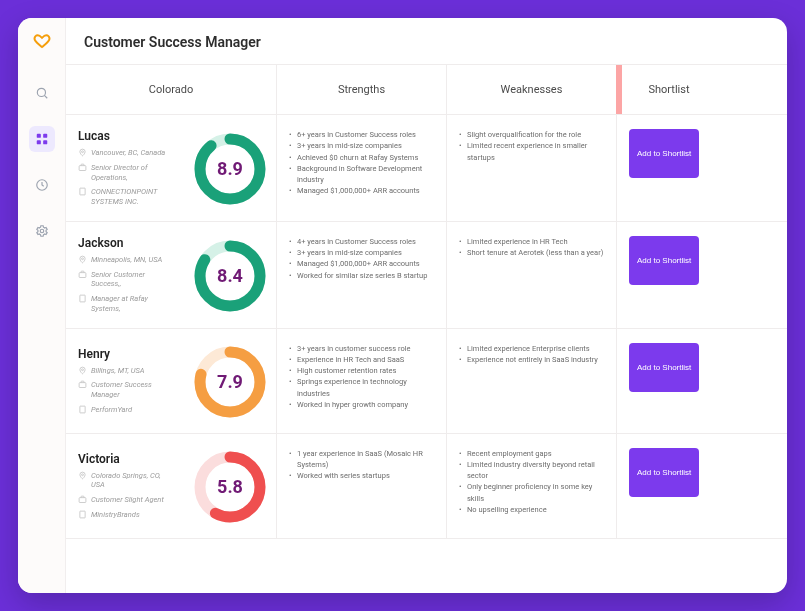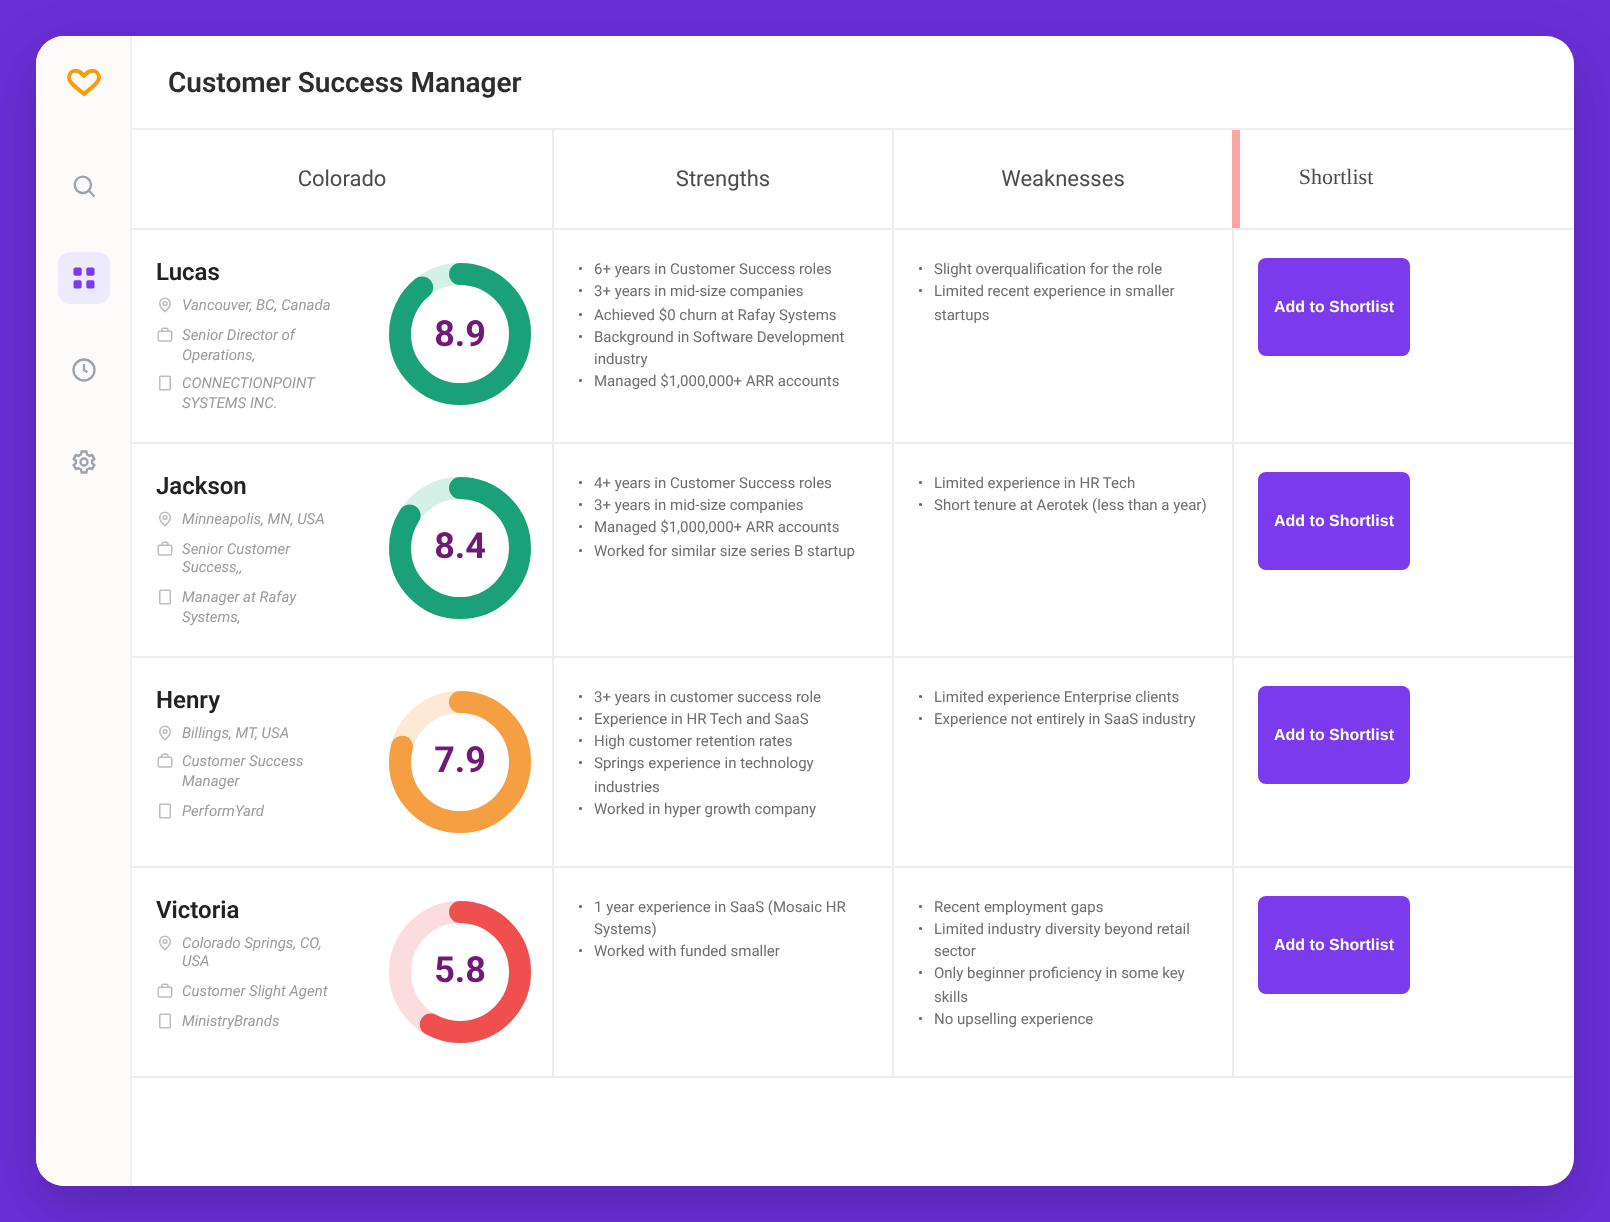--- a/index.html
+++ b/index.html
@@ -66,34 +66,35 @@
     .table-header > div {
       padding: 18px 10px;
       font-size: 11px;
       color: #4b4b4b;
       text-align: center;
       font-weight: 400;
     }
     .col-details { width: 210px; }
     .col-strengths { width: 170px; border-left: 1px solid #efecec; }
     .col-weaknesses { width: 170px; border-left: 1px solid #efecec; }
-    .col-shortlist { width: 100px; border-left: 4px solid #fca5a5; font-family: Liberation Serif, serif; }
+    .col-shortlist { width: 100px; border-left: 6px solid #fca5a5; }
 
     .row {
       display: flex;
       border-bottom: 1px solid #efecec;
       min-height: 105px;
     }
     .cell {
       padding: 14px 12px;
     }
     .cell.details {
       width: 210px;
       display: flex;
       gap: 24px;
+      align-items: center;
     }
     .cell.strengths {
       width: 170px;
       border-left: 1px solid #efecec;
     }
     .cell.weaknesses {
       width: 170px;
       border-left: 1px solid #efecec;
     }
     .cell.shortlist {
@@ -160,21 +161,21 @@
       content: "•";
       position: absolute;
       left: 0;
       color: #6d6d6d;
     }
     .shortlist-btn {
       background: #7c3aed;
       color: #fff;
       border: none;
       font-size: 8px;
-      font-weight: 700;
+      font-weight: 400;
       padding: 20px 8px;
       border-radius: 4px;
       cursor: pointer;
       white-space: nowrap;
     }
   </style>
 </head>
 <body>
 
 <div class="app-window">
@@ -431,21 +432,21 @@
             <circle cx="36" cy="36" r="30" stroke="#fbdddd" stroke-width="11" fill="none"></circle>
             <circle cx="36" cy="36" r="30" stroke="#ef4f4f" stroke-width="11" fill="none" stroke-dasharray="109.32742434492478 79.1681348704628" stroke-linecap="round"></circle>
           </svg>
           <div class="donut-score">5.8</div>
         </div>
       </div>
     </div>
     <div class="cell strengths">
       <ul class="bullets">
               <li>1 year experience in SaaS (Mosaic HR Systems)</li>
-              <li>Worked with funded smaller</li>
+              <li>Worked with series startups</li>
             </ul>
     </div>
     <div class="cell weaknesses">
       <ul class="bullets">
               <li>Recent employment gaps</li>
               <li>Limited industry diversity beyond retail sector</li>
               <li>Only beginner proficiency in some key skills</li>
               <li>No upselling experience</li>
             </ul>
     </div>

